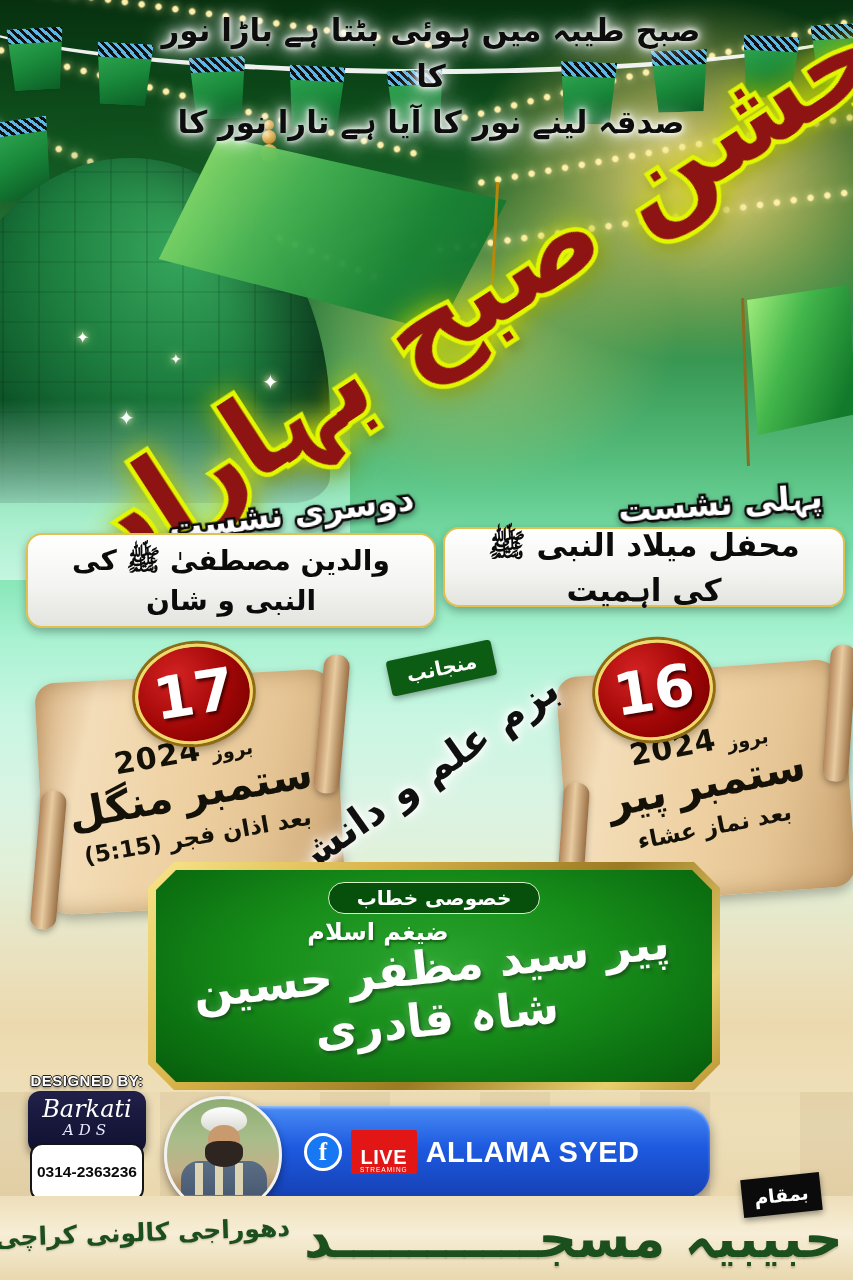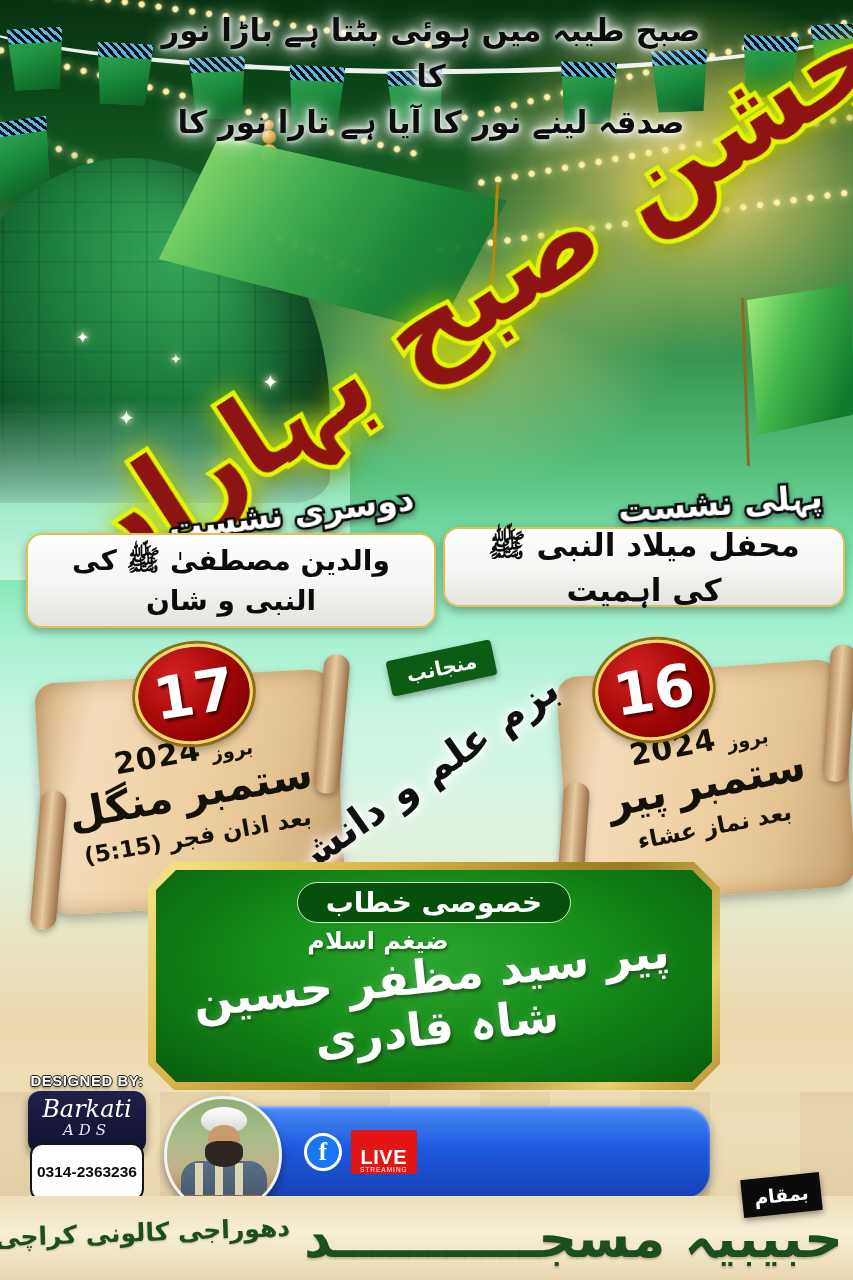--- a/index.html
+++ b/index.html
@@ -117,21 +117,21 @@
   
   .plaque { left:148px; top:862px; width:572px; height:228px;
     background:linear-gradient(135deg,#f8e58a 0%,#d9b44a 30%,#9a7a22 60%,#e8cf6e 85%,#b8922e 100%);
     clip-path:polygon(26px 0,calc(100% - 26px) 0,100% 26px,100% calc(100% - 26px),calc(100% - 26px) 100%,26px 100%,0 calc(100% - 26px),0 26px);
     filter:drop-shadow(0 5px 10px rgba(0,0,0,.35)); }
   .plaque-inner { position:absolute; inset:8px;
     background:radial-gradient(ellipse at 50% 42%, #2aa52e 0%, #168c19 45%, #0b6e10 80%, #085c0c 100%);
     clip-path:polygon(20px 0,calc(100% - 20px) 0,100% 20px,100% calc(100% - 20px),calc(100% - 20px) 100%,20px 100%,0 calc(100% - 20px),0 20px);
     display:flex; flex-direction:column; align-items:center; }
   .speaker-label { margin-top:12px; background:#07500b; border:1px solid #d6f0c8;
-    color:#fff; font-size:28px; font-weight:bold; padding:3px 28px; border-radius:999px; }
+    color:#fff; font-size:20px; font-weight:bold; padding:3px 28px; border-radius:999px; }
   .speaker-honorific { color:#fff; font-size:24px; font-weight:bold; margin:4px 112px 0 0;
     text-shadow:1px 2px 3px rgba(0,40,0,.6); }
   .speaker-name { width:530px; text-align:center; transform:rotate(-6deg); margin-top:-4px;
     color:#ffffff; font-size:46px; font-weight:bold; line-height:1.12;
     text-shadow:2px 3px 4px rgba(0,40,0,.55), 0 0 10px rgba(255,255,255,.25); }
 
   
   .designer { left:28px; top:1072px; width:118px; text-align:center; }
   .designer-label { color:#fff; font-size:15px; font-weight:bold; letter-spacing:.5px;
     font-family:"Liberation Sans", sans-serif;
@@ -295,20 +295,21 @@
     <div class="designer-phone">0314-2363236</div>
   </div>
 
   <div class="abs live-pill">
     <div class="live-row">
       <div class="fb-circle">f</div>
       <div class="live-badge">
         <div class="live-word">LIVE</div>
         <div class="streaming-word">STREAMING</div>
       </div>
+      <div class="live-name1">ALLAMA SYED</div>
     </div>
   </div>
   <div class="abs photo">
     <div class="body"></div>
     <div class="shawl"></div>
     <div class="turban"></div>
     <div class="face"></div>
     <div class="beard"></div>
     <div class="desk"></div>
   </div>

